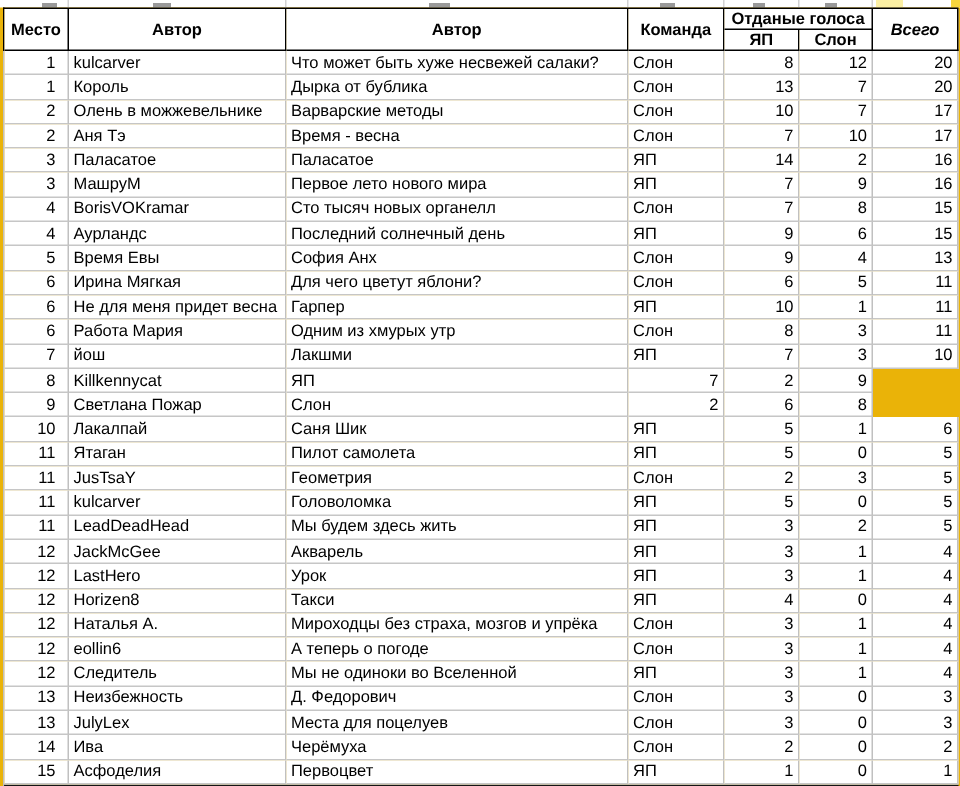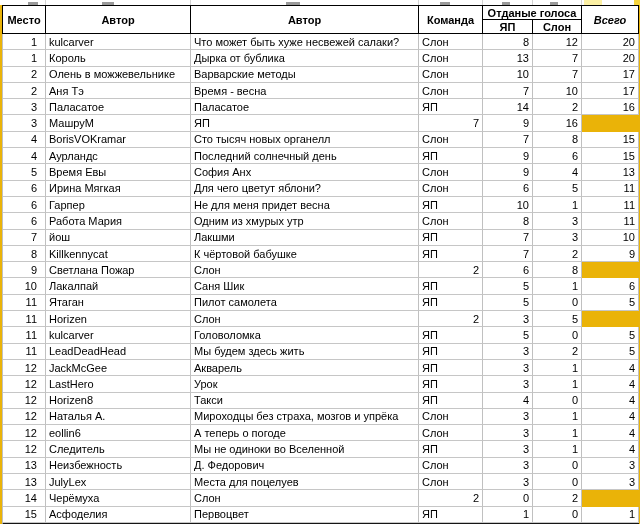--- a/index.html
+++ b/index.html
@@ -128,20 +128,21 @@
           <div class="cell txt c-author">Паласатое</div>
           <div class="cell txt c-work">Паласатое</div>
           <div class="cell txt c-team">ЯП</div>
           <div class="cell num c-yap">14</div>
           <div class="cell num c-slon">2</div>
           <div class="cell num c-total">16</div>
         </div>
         <div class="trow">
           <div class="cell c-place">3</div>
           <div class="cell txt c-author">МашруМ</div>
+          <div class="cell txt c-work">Первое лето нового мира</div>
           <div class="cell txt c-team">ЯП</div>
           <div class="cell num c-yap">7</div>
           <div class="cell num c-slon">9</div>
           <div class="cell num c-total">16</div>
         </div>
         <div class="trow">
           <div class="cell c-place">4</div>
           <div class="cell txt c-author">BorisVOKramar</div>
           <div class="cell txt c-work">Сто тысяч новых органелл</div>
           <div class="cell txt c-team">Слон</div>
@@ -171,22 +172,22 @@
           <div class="cell c-place">6</div>
           <div class="cell txt c-author">Ирина Мягкая</div>
           <div class="cell txt c-work">Для чего цветут яблони?</div>
           <div class="cell txt c-team">Слон</div>
           <div class="cell num c-yap">6</div>
           <div class="cell num c-slon">5</div>
           <div class="cell num c-total">11</div>
         </div>
         <div class="trow">
           <div class="cell c-place">6</div>
+          <div class="cell txt c-work">Не для меня придет весна</div>
           <div class="cell txt c-author">Гарпер</div>
-          <div class="cell txt c-work">Не для меня придет весна</div>
           <div class="cell txt c-team">ЯП</div>
           <div class="cell num c-yap">10</div>
           <div class="cell num c-slon">1</div>
           <div class="cell num c-total">11</div>
         </div>
         <div class="trow">
           <div class="cell c-place">6</div>
           <div class="cell txt c-author">Работа Мария</div>
           <div class="cell txt c-work">Одним из хмурых утр</div>
           <div class="cell txt c-team">Слон</div>
@@ -199,21 +200,20 @@
           <div class="cell txt c-author">йош</div>
           <div class="cell txt c-work">Лакшми</div>
           <div class="cell txt c-team">ЯП</div>
           <div class="cell num c-yap">7</div>
           <div class="cell num c-slon">3</div>
           <div class="cell num c-total">10</div>
         </div>
         <div class="trow">
           <div class="cell c-place">8</div>
           <div class="cell txt c-author">Killkennycat</div>
-          <div class="cell txt c-work">К чёртовой бабушке</div>
           <div class="cell txt c-team">ЯП</div>
           <div class="cell num c-yap">7</div>
           <div class="cell num c-slon">2</div>
           <div class="cell num c-total">9</div>
         </div>
         <div class="trow">
           <div class="cell c-place">9</div>
           <div class="cell txt c-author">Светлана Пожар</div>
           <div class="cell txt c-team">Слон</div>
           <div class="cell num c-yap">2</div>
@@ -233,21 +233,22 @@
           <div class="cell c-place">11</div>
           <div class="cell txt c-author">Ятаган</div>
           <div class="cell txt c-work">Пилот самолета</div>
           <div class="cell txt c-team">ЯП</div>
           <div class="cell num c-yap">5</div>
           <div class="cell num c-slon">0</div>
           <div class="cell num c-total">5</div>
         </div>
         <div class="trow">
           <div class="cell c-place">11</div>
-          <div class="cell txt c-author">Horizen</div>
+          <div class="cell txt c-author">JusTsaY</div>
+          <div class="cell txt c-work">Геометрия</div>
           <div class="cell txt c-team">Слон</div>
           <div class="cell num c-yap">2</div>
           <div class="cell num c-slon">3</div>
           <div class="cell num c-total">5</div>
         </div>
         <div class="trow">
           <div class="cell c-place">11</div>
           <div class="cell txt c-author">kulcarver</div>
           <div class="cell txt c-work">Головоломка</div>
           <div class="cell txt c-team">ЯП</div>
@@ -331,20 +332,21 @@
           <div class="cell c-place">13</div>
           <div class="cell txt c-author">JulyLex</div>
           <div class="cell txt c-work">Места для поцелуев</div>
           <div class="cell txt c-team">Слон</div>
           <div class="cell num c-yap">3</div>
           <div class="cell num c-slon">0</div>
           <div class="cell num c-total">3</div>
         </div>
         <div class="trow">
           <div class="cell c-place">14</div>
+          <div class="cell txt c-author">Ива</div>
           <div class="cell txt c-work">Черёмуха</div>
           <div class="cell txt c-team">Слон</div>
           <div class="cell num c-yap">2</div>
           <div class="cell num c-slon">0</div>
           <div class="cell num c-total">2</div>
         </div>
         <div class="trow">
           <div class="cell c-place">15</div>
           <div class="cell txt c-author">Асфоделия</div>
           <div class="cell txt c-work">Первоцвет</div>

